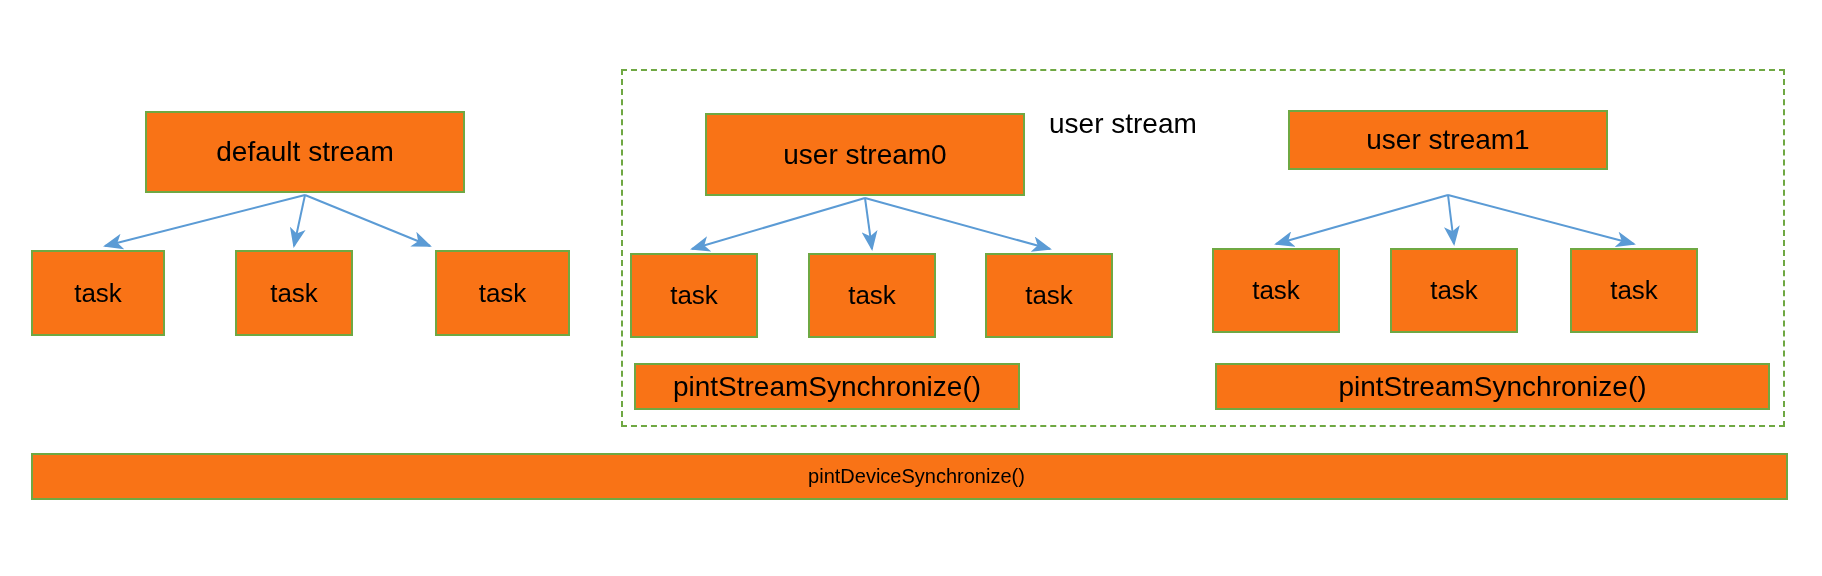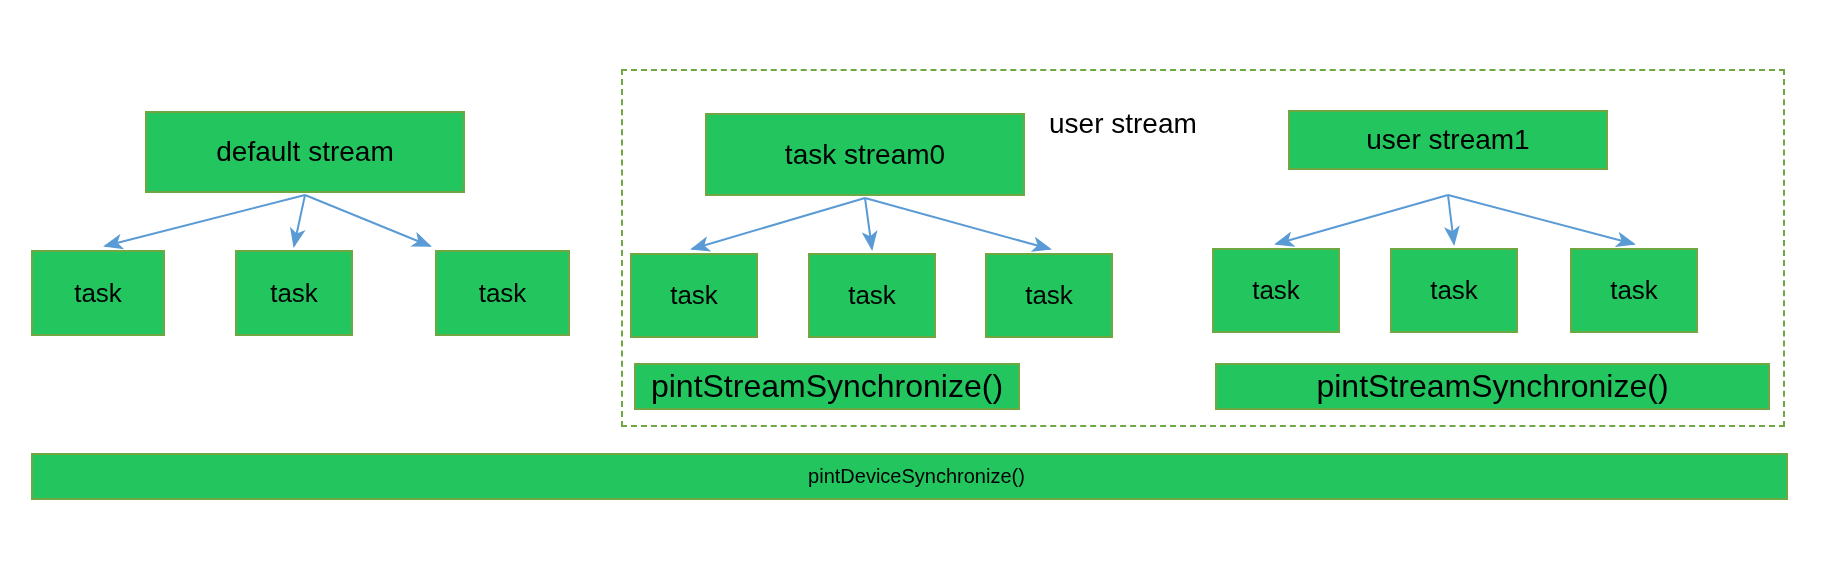--- a/index.html
+++ b/index.html
@@ -7,28 +7,28 @@
     position:relative;
     width:1822px;height:576px;
     background:#ffffff;
     font-family:"Liberation Sans", sans-serif;
     overflow:hidden;
   }
   .box{
     position:absolute;
     box-sizing:border-box;
     border:2.5px solid var(--green,#6FA843);
-    background:#22c55e;
+    background:#f97316;
     display:flex;align-items:center;justify-content:center;
     color:#000000;
     white-space:nowrap;
   }
   .stream-box{font-size:28px;}
   .task-box{font-size:26px;text-align:right;}
-  .sync-bar{font-size:32px;}
+  .sync-bar{font-size:28px;}
   .device-bar{font-size:20px;padding-left:14px;}
   .dashed-group{
     position:absolute;
     box-sizing:border-box;
     border:2.5px dashed #6FA843;
     background:transparent;
   }
   .group-label{
     position:absolute;
     font-size:28px;
@@ -49,21 +49,21 @@
   <div class="dashed-group" style="left:621px;top:69px;width:1164px;height:358px;"></div>
 
   <div class="group-label" style="left:1049px;top:108px;">user stream</div>
 
   <div class="box stream-box" style="left:145px;top:111px;width:320px;height:82px;">default stream</div>
 
   <div class="box task-box" style="left:31px;top:250px;width:134px;height:86px;">task</div>
   <div class="box task-box" style="left:235px;top:250px;width:118px;height:86px;">task</div>
   <div class="box task-box" style="left:435px;top:250px;width:135px;height:86px;">task</div>
 
-  <div class="box stream-box" style="left:705px;top:113px;width:320px;height:83px;">task stream0</div>
+  <div class="box stream-box" style="left:705px;top:113px;width:320px;height:83px;">user stream0</div>
 
   <div class="box task-box" style="left:630px;top:253px;width:128px;height:85px;">task</div>
   <div class="box task-box" style="left:808px;top:253px;width:128px;height:85px;">task</div>
   <div class="box task-box" style="left:985px;top:253px;width:128px;height:85px;">task</div>
 
   <div class="box sync-bar" style="left:634px;top:363px;width:386px;height:47px;">pintStreamSynchronize()</div>
 
   <div class="box stream-box" style="left:1288px;top:110px;width:320px;height:60px;">user stream1</div>
 
   <div class="box task-box" style="left:1212px;top:248px;width:128px;height:85px;">task</div>

